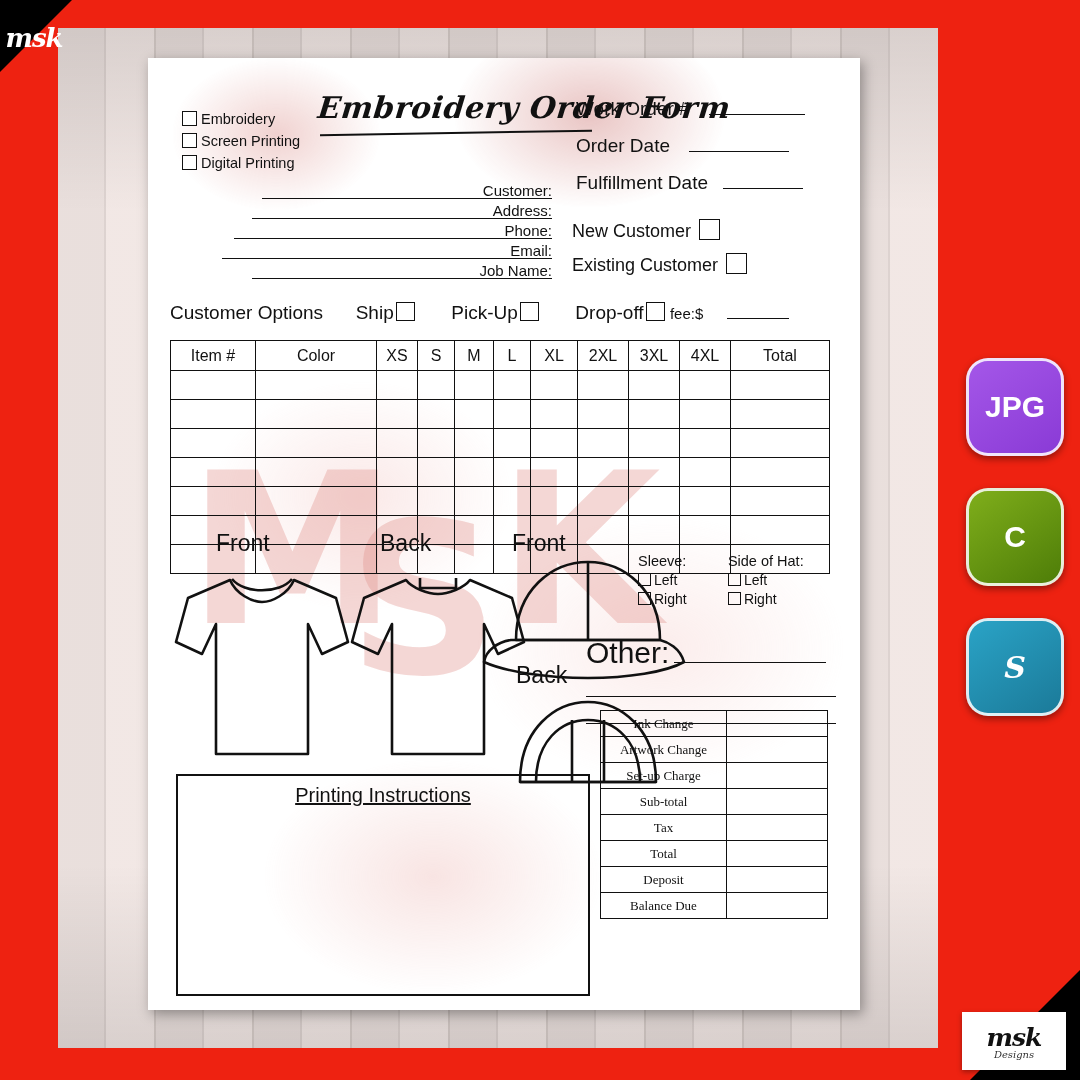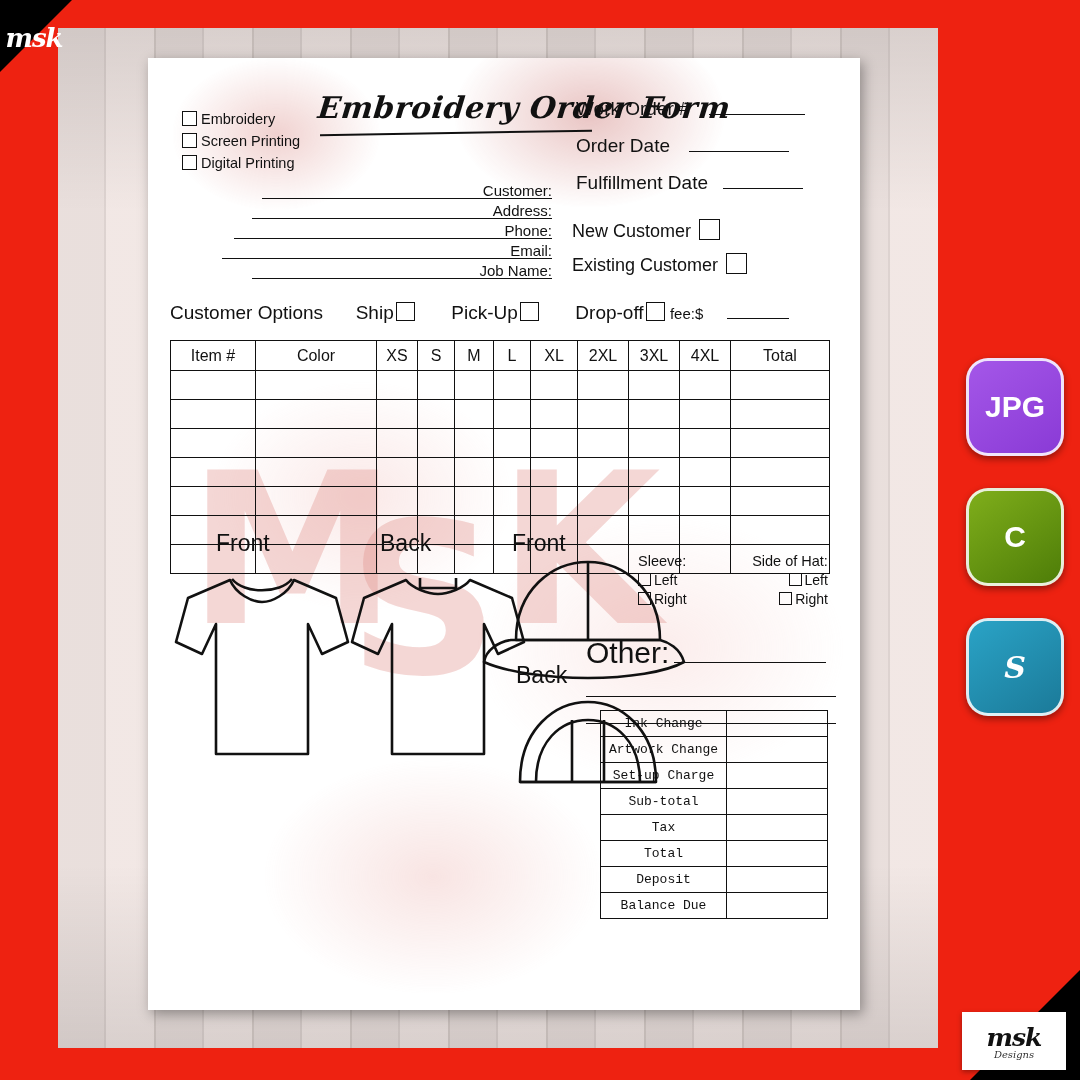--- a/index.html
+++ b/index.html
@@ -220,21 +220,21 @@
     text-align: center;
     font-size: 20px;
     text-decoration: underline;
   }
 
   table.totals {
     position: absolute;
     left: 432px; top: 636px;
     width: 228px;
     border-collapse: collapse;
-    font-family: Liberation Mono, monospace;
+    font-family: Liberation Serif, serif;
     font-size: 13px;
   }
   table.totals td {
     border: 1.6px solid #111;
     height: 25px;
     text-align: center;
     padding: 0 4px;
   }
   table.totals td.val { width: 92px; }
 
@@ -529,36 +529,39 @@
           </g>
         </svg>
       </div>
 
       <div class="sleeve-opts">
         <div class="col" style="width:86px;">
           <div class="hd">Sleeve:</div>
           <div><span class="chk2"></span><span>Left</span></div>
           <div><span class="chk2"></span><span>Right</span></div>
         </div>
-        <div class="col" style="width:100px;text-align:right;">
+        <div class="col" style="width:100px;">
           <div class="hd">Side of Hat:</div>
           <div><span class="chk2"></span><span>Left</span></div>
           <div><span class="chk2"></span><span>Right</span></div>
         </div>
       </div>
 
       <div class="other">
         <div>
           <span class="olabel">Other:</span>
           <span class="oline"></span>
         </div>
         <div class="oline2"></div>
         <div class="oline2"></div>
       </div>
 
+      <div class="instructions">
+        <div class="ihdr">Printing Instructions</div>
+      </div>
 
       <table class="totals">
         <tbody>
           <tr>
               <td>Ink Change</td>
               <td class="val"></td>
             </tr>
           <tr>
               <td>Artwork Change</td>
               <td class="val"></td>

